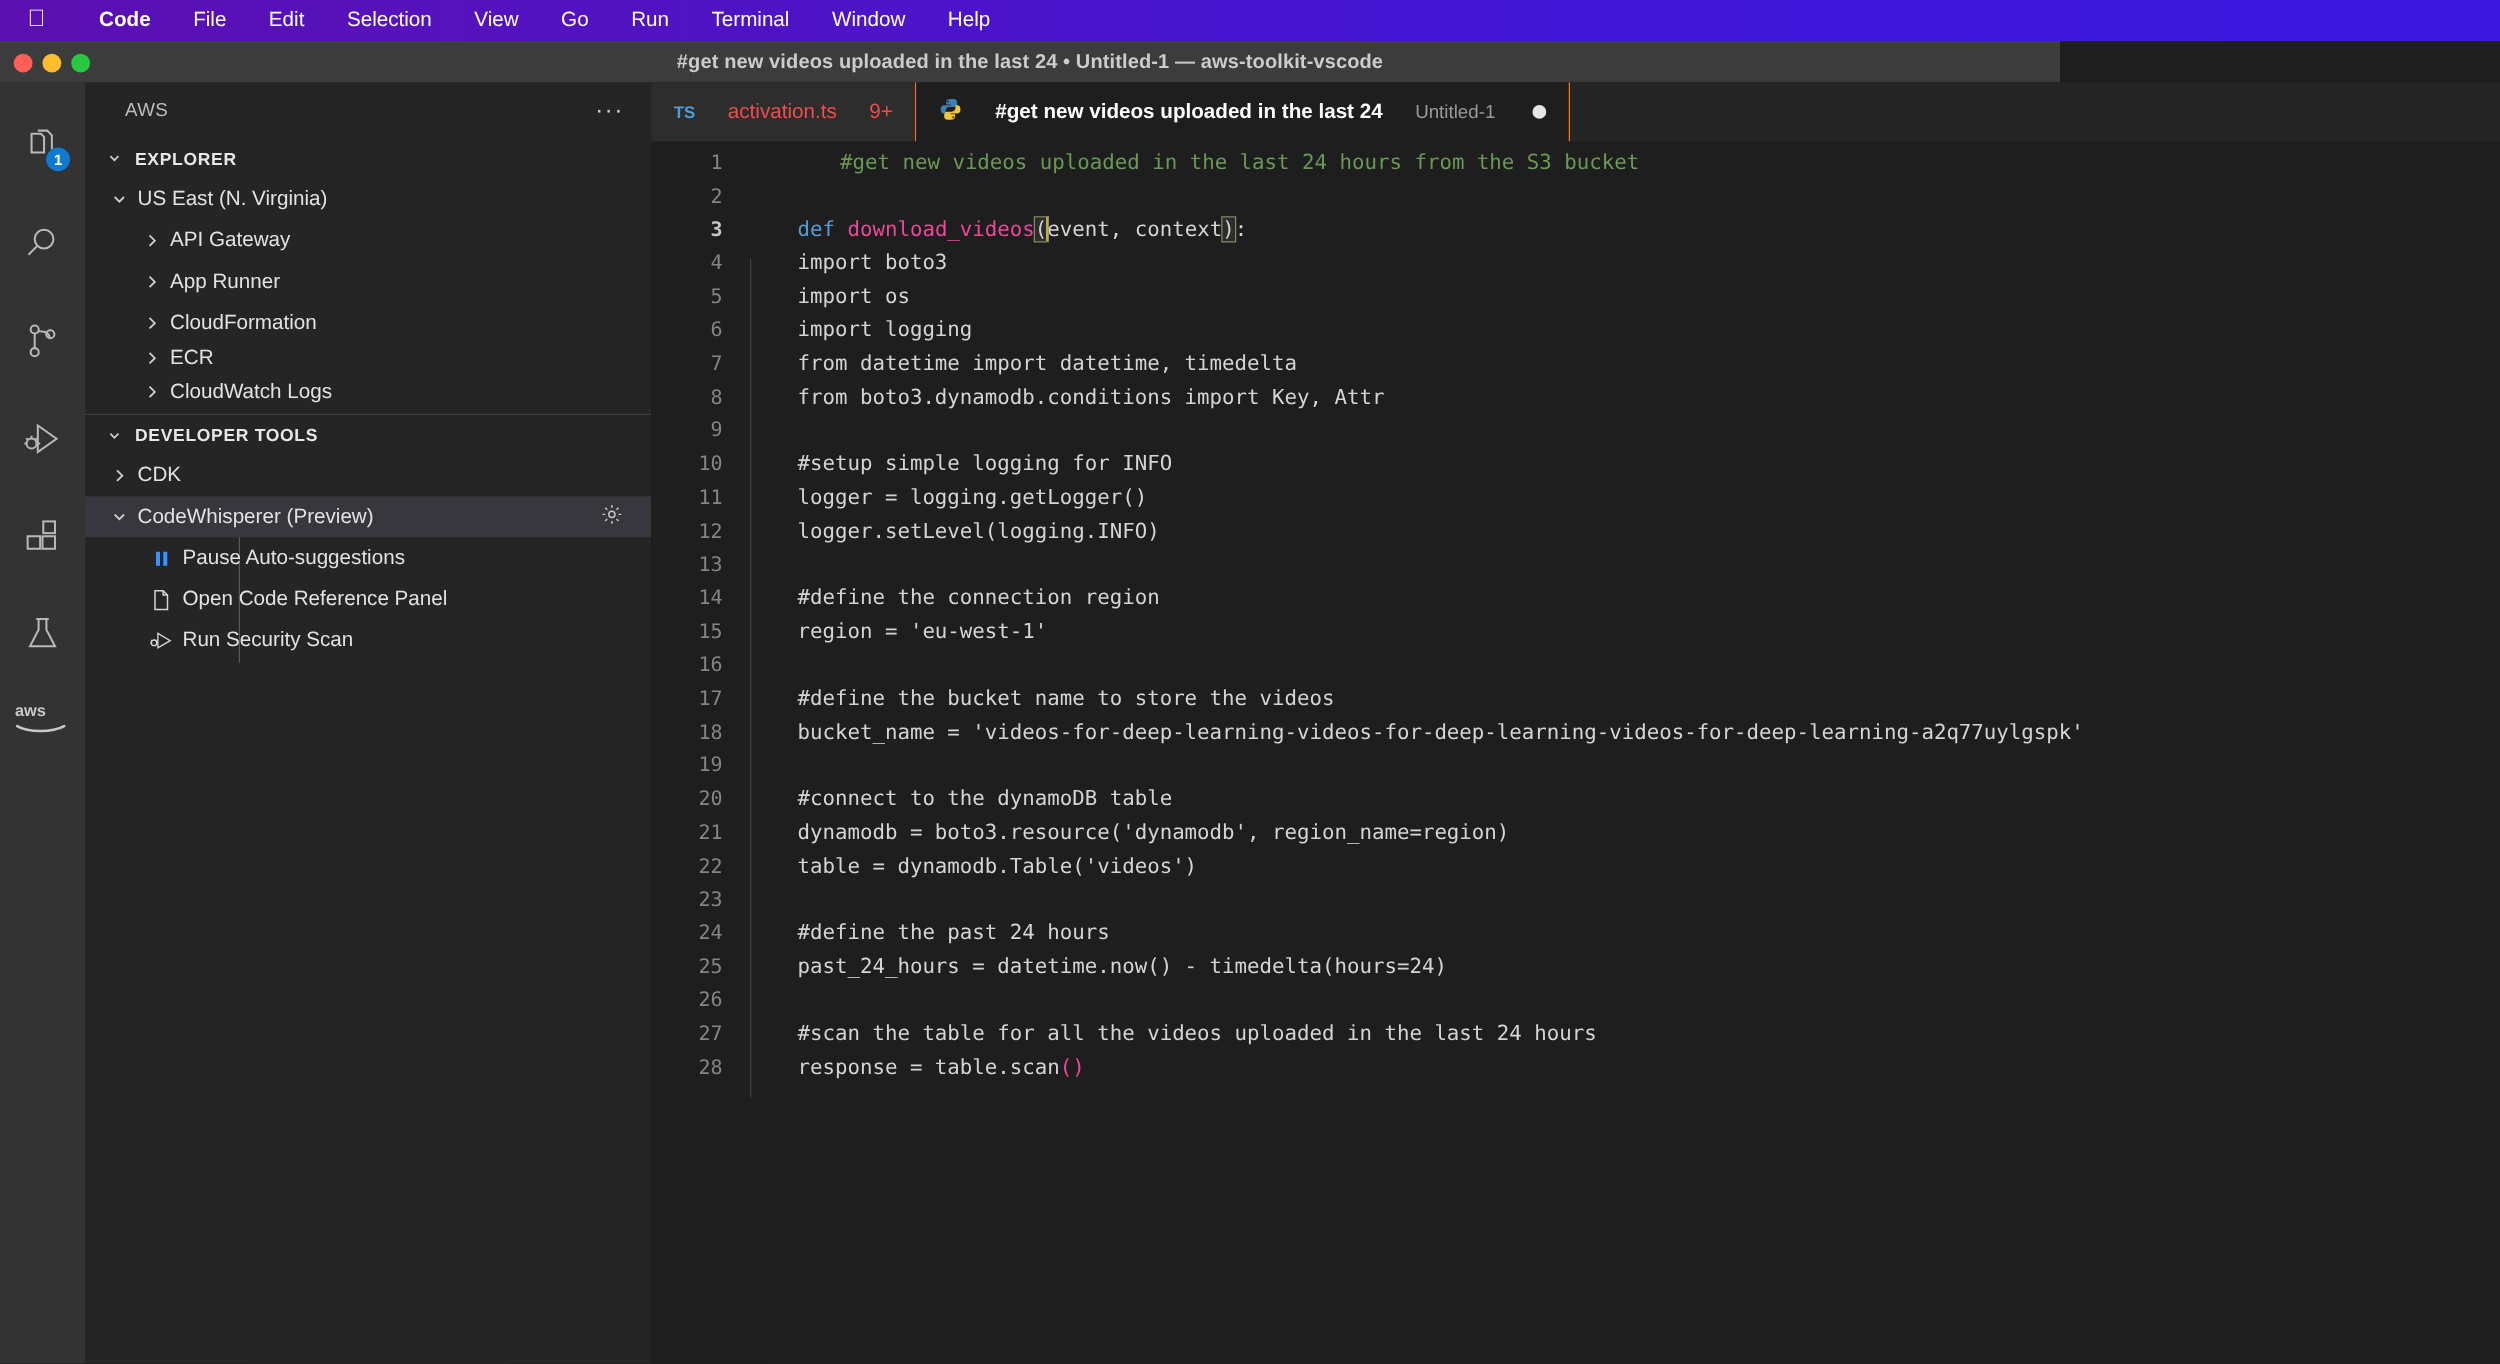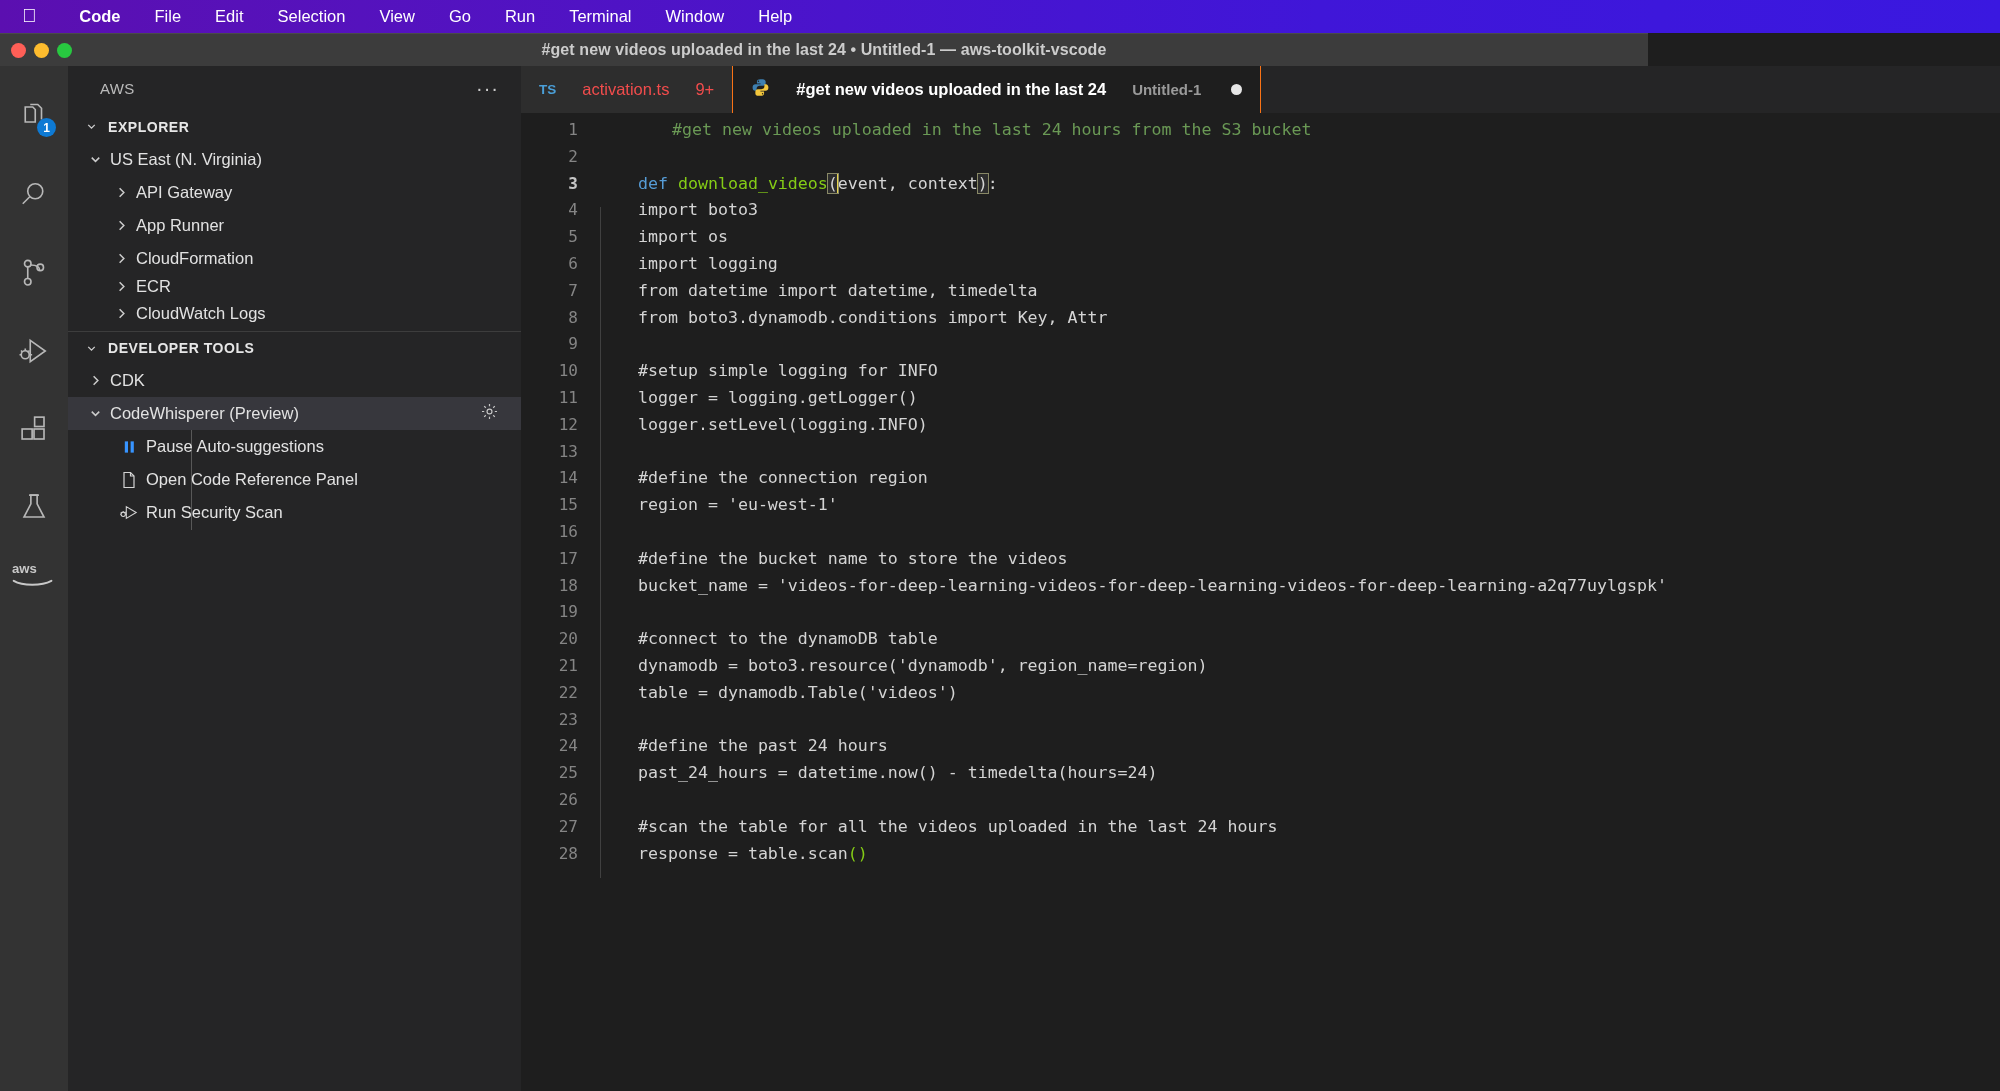--- a/index.html
+++ b/index.html
@@ -94,21 +94,21 @@
     background:#1e1e1e;
   }
   .tabsbar{ height:47px; background:#252526; display:flex; align-items:stretch; }
   .tab{
     display:flex; align-items:center; gap:26px; padding:0 18px;
     font-size:16.5px; cursor:pointer; border-right:1px solid #f97316;
   }
   .tab.inactive{ background:#2d2d2d; color:#f14c4c; }
   .tab.active{ background:#1e1e1e; color:#ffffff; font-weight:bold; }
   .tab .ts{ color:#4a9fd8; font-size:13.5px; font-weight:bold; }
-  .tab .sub{ color:#9a9a9a; font-weight:bold; font-size:15px; }
+  .tab .sub{ color:#9a9a9a; font-weight:normal; font-size:15px; }
   .tab .dirty{ width:11px; height:11px; border-radius:50%; background:#e6e6e6; margin-left:4px;}
   .tab .cnt{ font-weight:normal; }
 
   .code{
     position:absolute; left:0; top:47px; width:1479px; height:978px;
     font-family:"DejaVu Sans Mono","Liberation Mono",monospace;
     font-size:16.6px; line-height:26.8px;
     padding-top:4px;
   }
   .cline{ display:flex; height:26.8px; align-items:center; white-space:pre; }
@@ -117,21 +117,21 @@
     color:#858585; font-size:16px;
   }
   .cline.cur .gutter{ color:#c6c6c6; font-weight:bold; }
   .ind{ width:38px; flex:0 0 38px; position:relative; }
   .ind.bar::before{
     content:""; position:absolute; left:0px; top:-4px; width:1px; height:28px; background:#404040;
   }
   .src{ color:#d4d4d4; }
   .cm{ color:#6a9955;margin-left:34px; }   
   .kw{ color:#569cd6; }   
-  .fn{ color:#84cc16; }   
+  .fn{ color:#ec4899; }   
   .br{ outline:1px solid #888866; background:rgba(255,255,255,.07); }
   .caret{
     display:inline-block; width:2px; height:20px; background:#e8d44d;
     vertical-align:-4px; margin:0 -1px;
   }
   .cline.cur{ outline:0; }
 </style>
 </head>
 <body>
 

